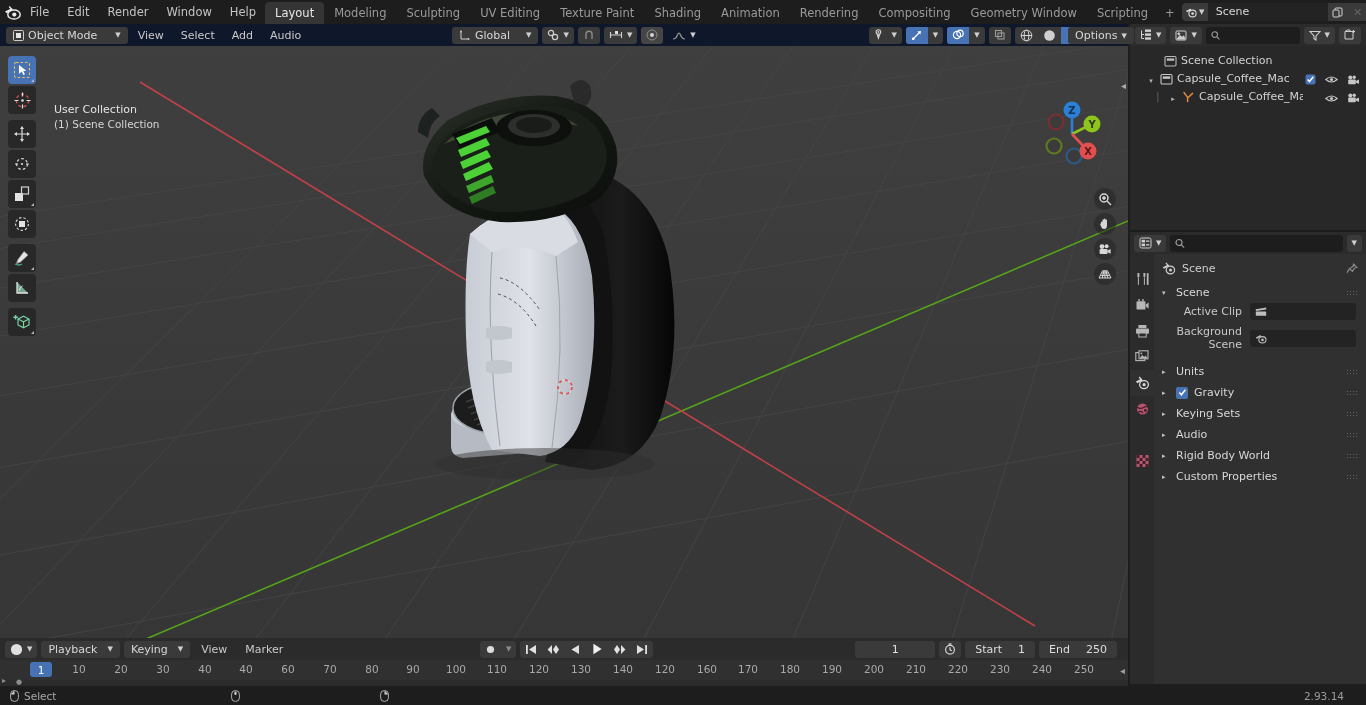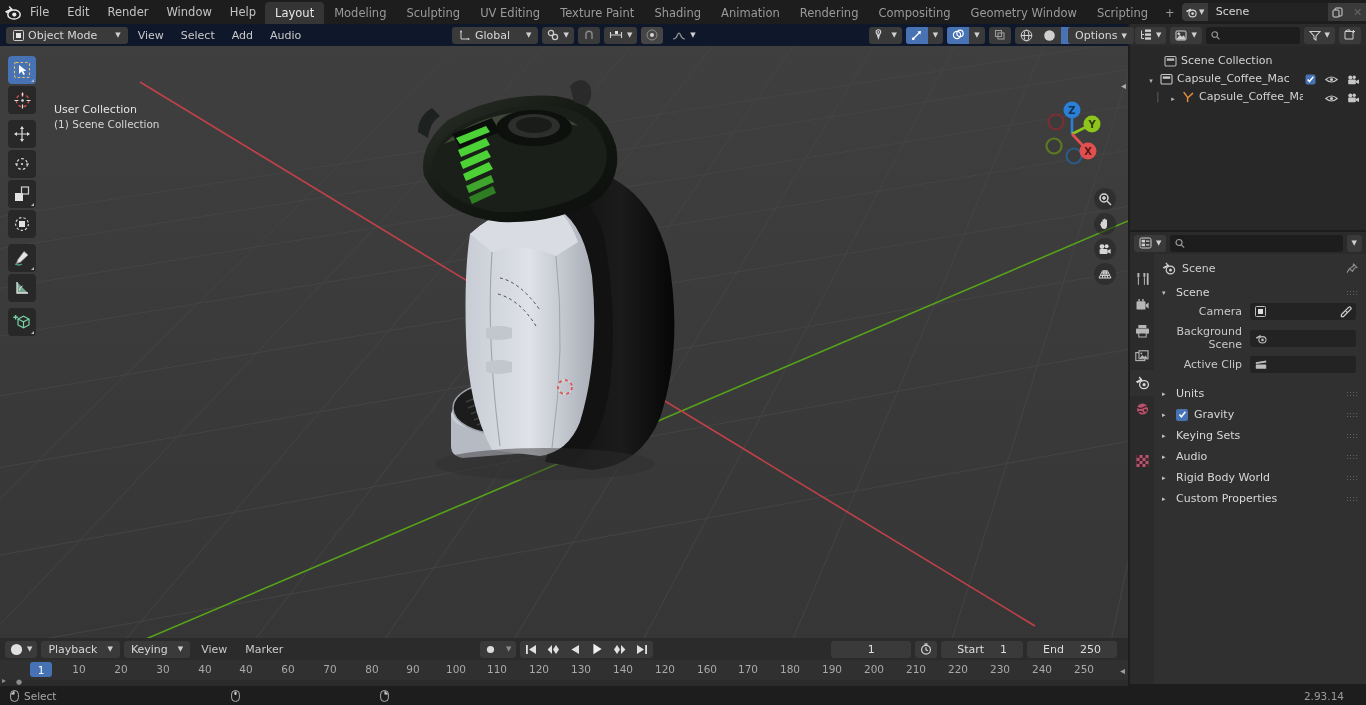--- a/index.html
+++ b/index.html
@@ -125,21 +125,21 @@
   .cbox{ width:12px;height:12px;border-radius:2px;background:#4772b3;display:flex;
     align-items:center;justify-content:center;}
 
   
   #timeline{ position:absolute; left:0; top:638px; width:1128px; height:48px; background:#2b2b2b;}
   #tl-header{ height:22px; display:flex; align-items:center; gap:4px; padding:0 5px;}
   #tl-right{ margin-left:auto; display:flex; align-items:center; gap:4px; padding-right:6px;}
   .numfield{ height:17px; background:#3a3a3a; border-radius:3px; display:flex; align-items:center;
     justify-content:center; font-size:11px; color:#e0e0e0;}
   .numpair{ height:17px; background:#3a3a3a; border-radius:3px; display:flex; align-items:center;
-    padding:0 16px; gap:16px; font-size:11px; color:#ddd;}
+    padding:0 10px; gap:16px; font-size:11px; color:#ddd;}
   #tl-scrub{ position:absolute; left:0; top:22px; width:1128px; height:20px; background:#303030;
     font-size:10.5px; color:#a9a9a9;}
   .tick{ position:absolute; top:3px; transform:translateX(-50%);}
   #playhead{ position:absolute; top:2px; width:22px; height:15px; background:#4772b3;
     border-radius:3px; color:#fff; font-size:10.5px; display:flex; align-items:center;
     justify-content:center; transform:translateX(-50%);}
   #tl-chan{ position:absolute; left:0; top:42px; width:1128px; height:6px; background:#2b2b2b;}
 
   
   #status{ position:absolute; left:0; top:686px; width:1366px; height:19px; background:#1d1d1d;
@@ -810,53 +810,38 @@
         </svg>
       </span>
     </div>
 
     <div class="panel-head">
       <span class="tri">▾</span>
       <span>Scene</span>
       <span class="grip">∷∷</span>
     </div>
 
+
     <div class="prow">
-      <span class="plabel">Camera</span>
+      <span class="plabel">Active Clip</span>
       <span class="pfield">
-        <svg width="11" height="11" viewBox="0 0 11 11">
-            <rect x="0.5" y="0.5" width="10" height="10" rx="1" fill="none" stroke="#bdbdbd" stroke-width="1"></rect>
-            <rect x="3" y="3" width="5" height="5" fill="#dcdcdc"></rect>
-          </svg>
-        <span class="eyedrop">
-          <svg width="12" height="12" viewBox="0 0 12 12" fill="none" stroke="#cfcfcf" stroke-width="1.2">
-              <path d="M10.6 1.4 Q11.6 2.4 10.6 3.4 L7.4 6.6 L5.4 4.6 L8.6 1.4 Q9.6 0.4 10.6 1.4 Z"></path>
-              <path d="M5 5 L1.4 8.6 L1.4 10.6 L3.4 10.6 L7 7"></path>
-            </svg>
-        </span>
+        <svg width="12" height="11" viewBox="0 0 12 11" fill="#bdbdbd">
+          <path d="M0.8 3.2 L11.2 1.6 L11.2 3.4 L0.8 5 Z"></path>
+          <rect x="0.8" y="5.4" width="10.4" height="4.4" rx="0.6"></rect>
+        </svg>
       </span>
     </div>
 
     <div class="prow">
       <span class="plabel">Background Scene</span>
       <span class="pfield">
         <svg width="12" height="11" viewBox="0 0 12 11">
           <ellipse cx="7.4" cy="6.8" rx="3.6" ry="3.2" fill="none" stroke="#bdbdbd" stroke-width="1.1"></ellipse>
           <circle cx="7.5" cy="6.9" r="1.3" fill="#bdbdbd"></circle>
           <path d="M0.8 4.4 L5.4 2 L6.2 3.5 L1.8 5.7 Z" fill="#bdbdbd"></path>
-        </svg>
-      </span>
-    </div>
-
-    <div class="prow">
-      <span class="plabel">Active Clip</span>
-      <span class="pfield">
-        <svg width="12" height="11" viewBox="0 0 12 11" fill="#bdbdbd">
-          <path d="M0.8 3.2 L11.2 1.6 L11.2 3.4 L0.8 5 Z"></path>
-          <rect x="0.8" y="5.4" width="10.4" height="4.4" rx="0.6"></rect>
         </svg>
       </span>
     </div>
 
     <div style="height:6px"></div>
 
     <div class="sub-panel">
       <span class="tri">▸</span>
       <span>Units</span>
       <span class="grip">∷∷</span>

